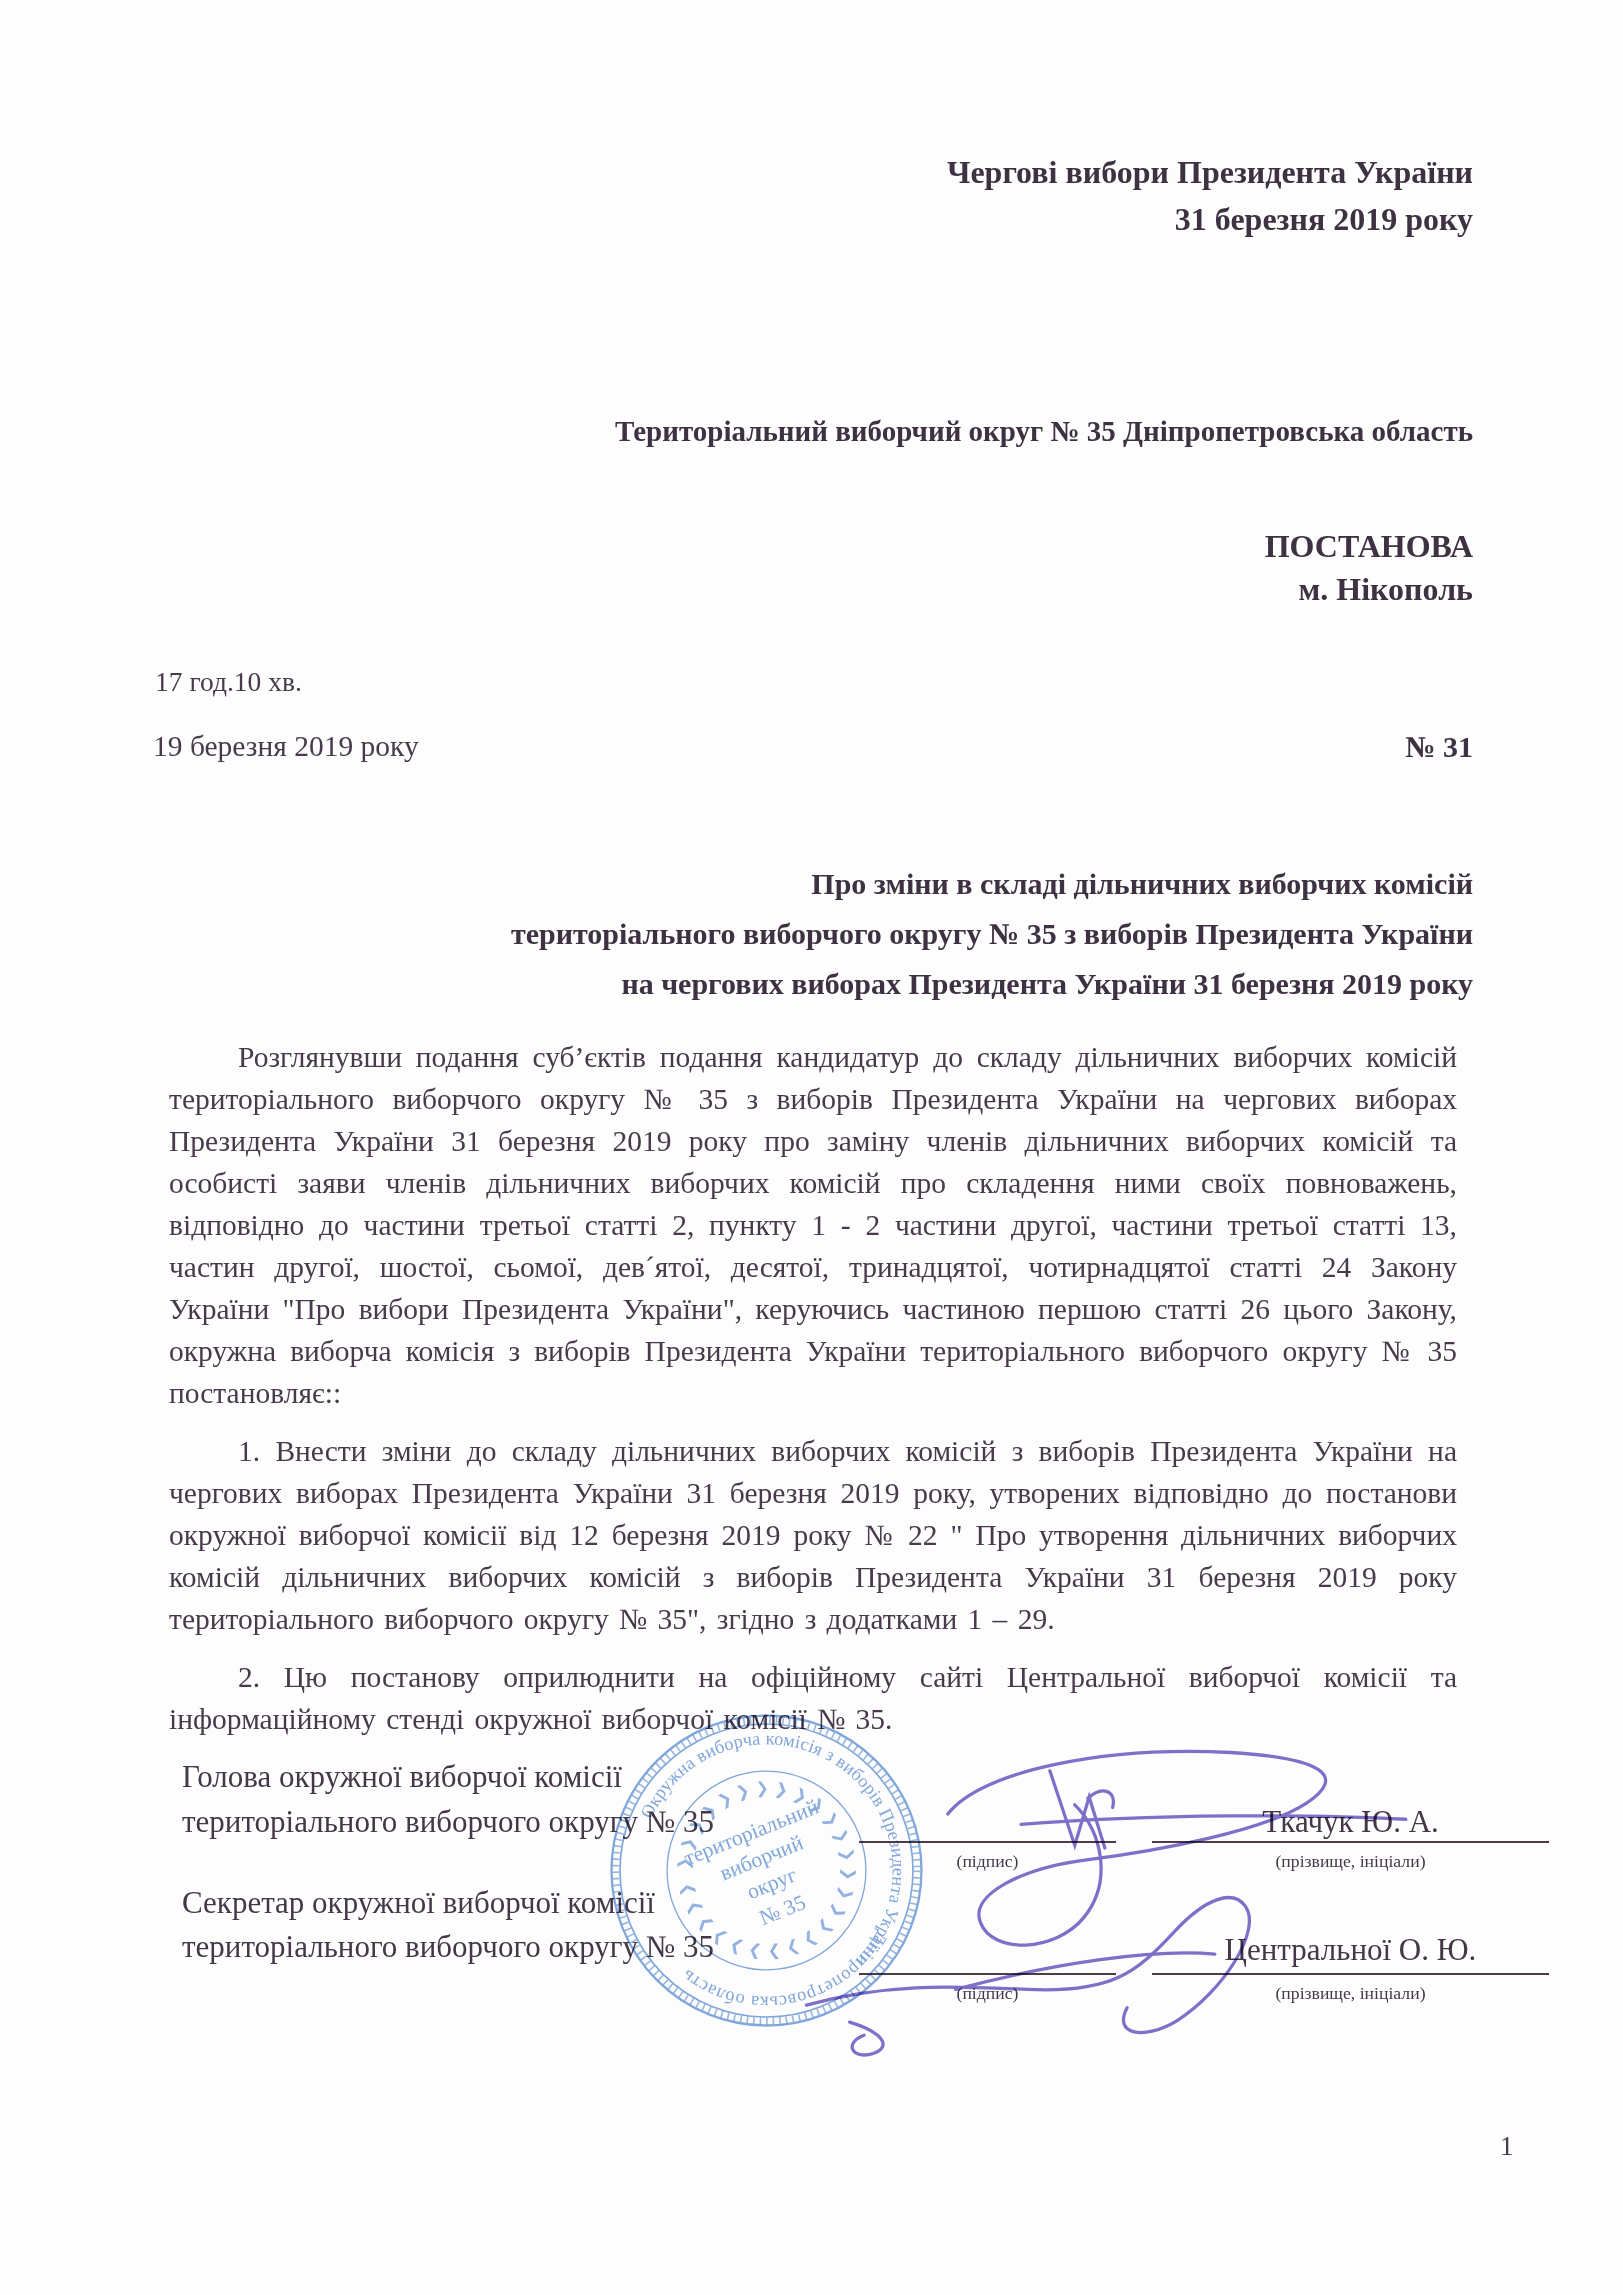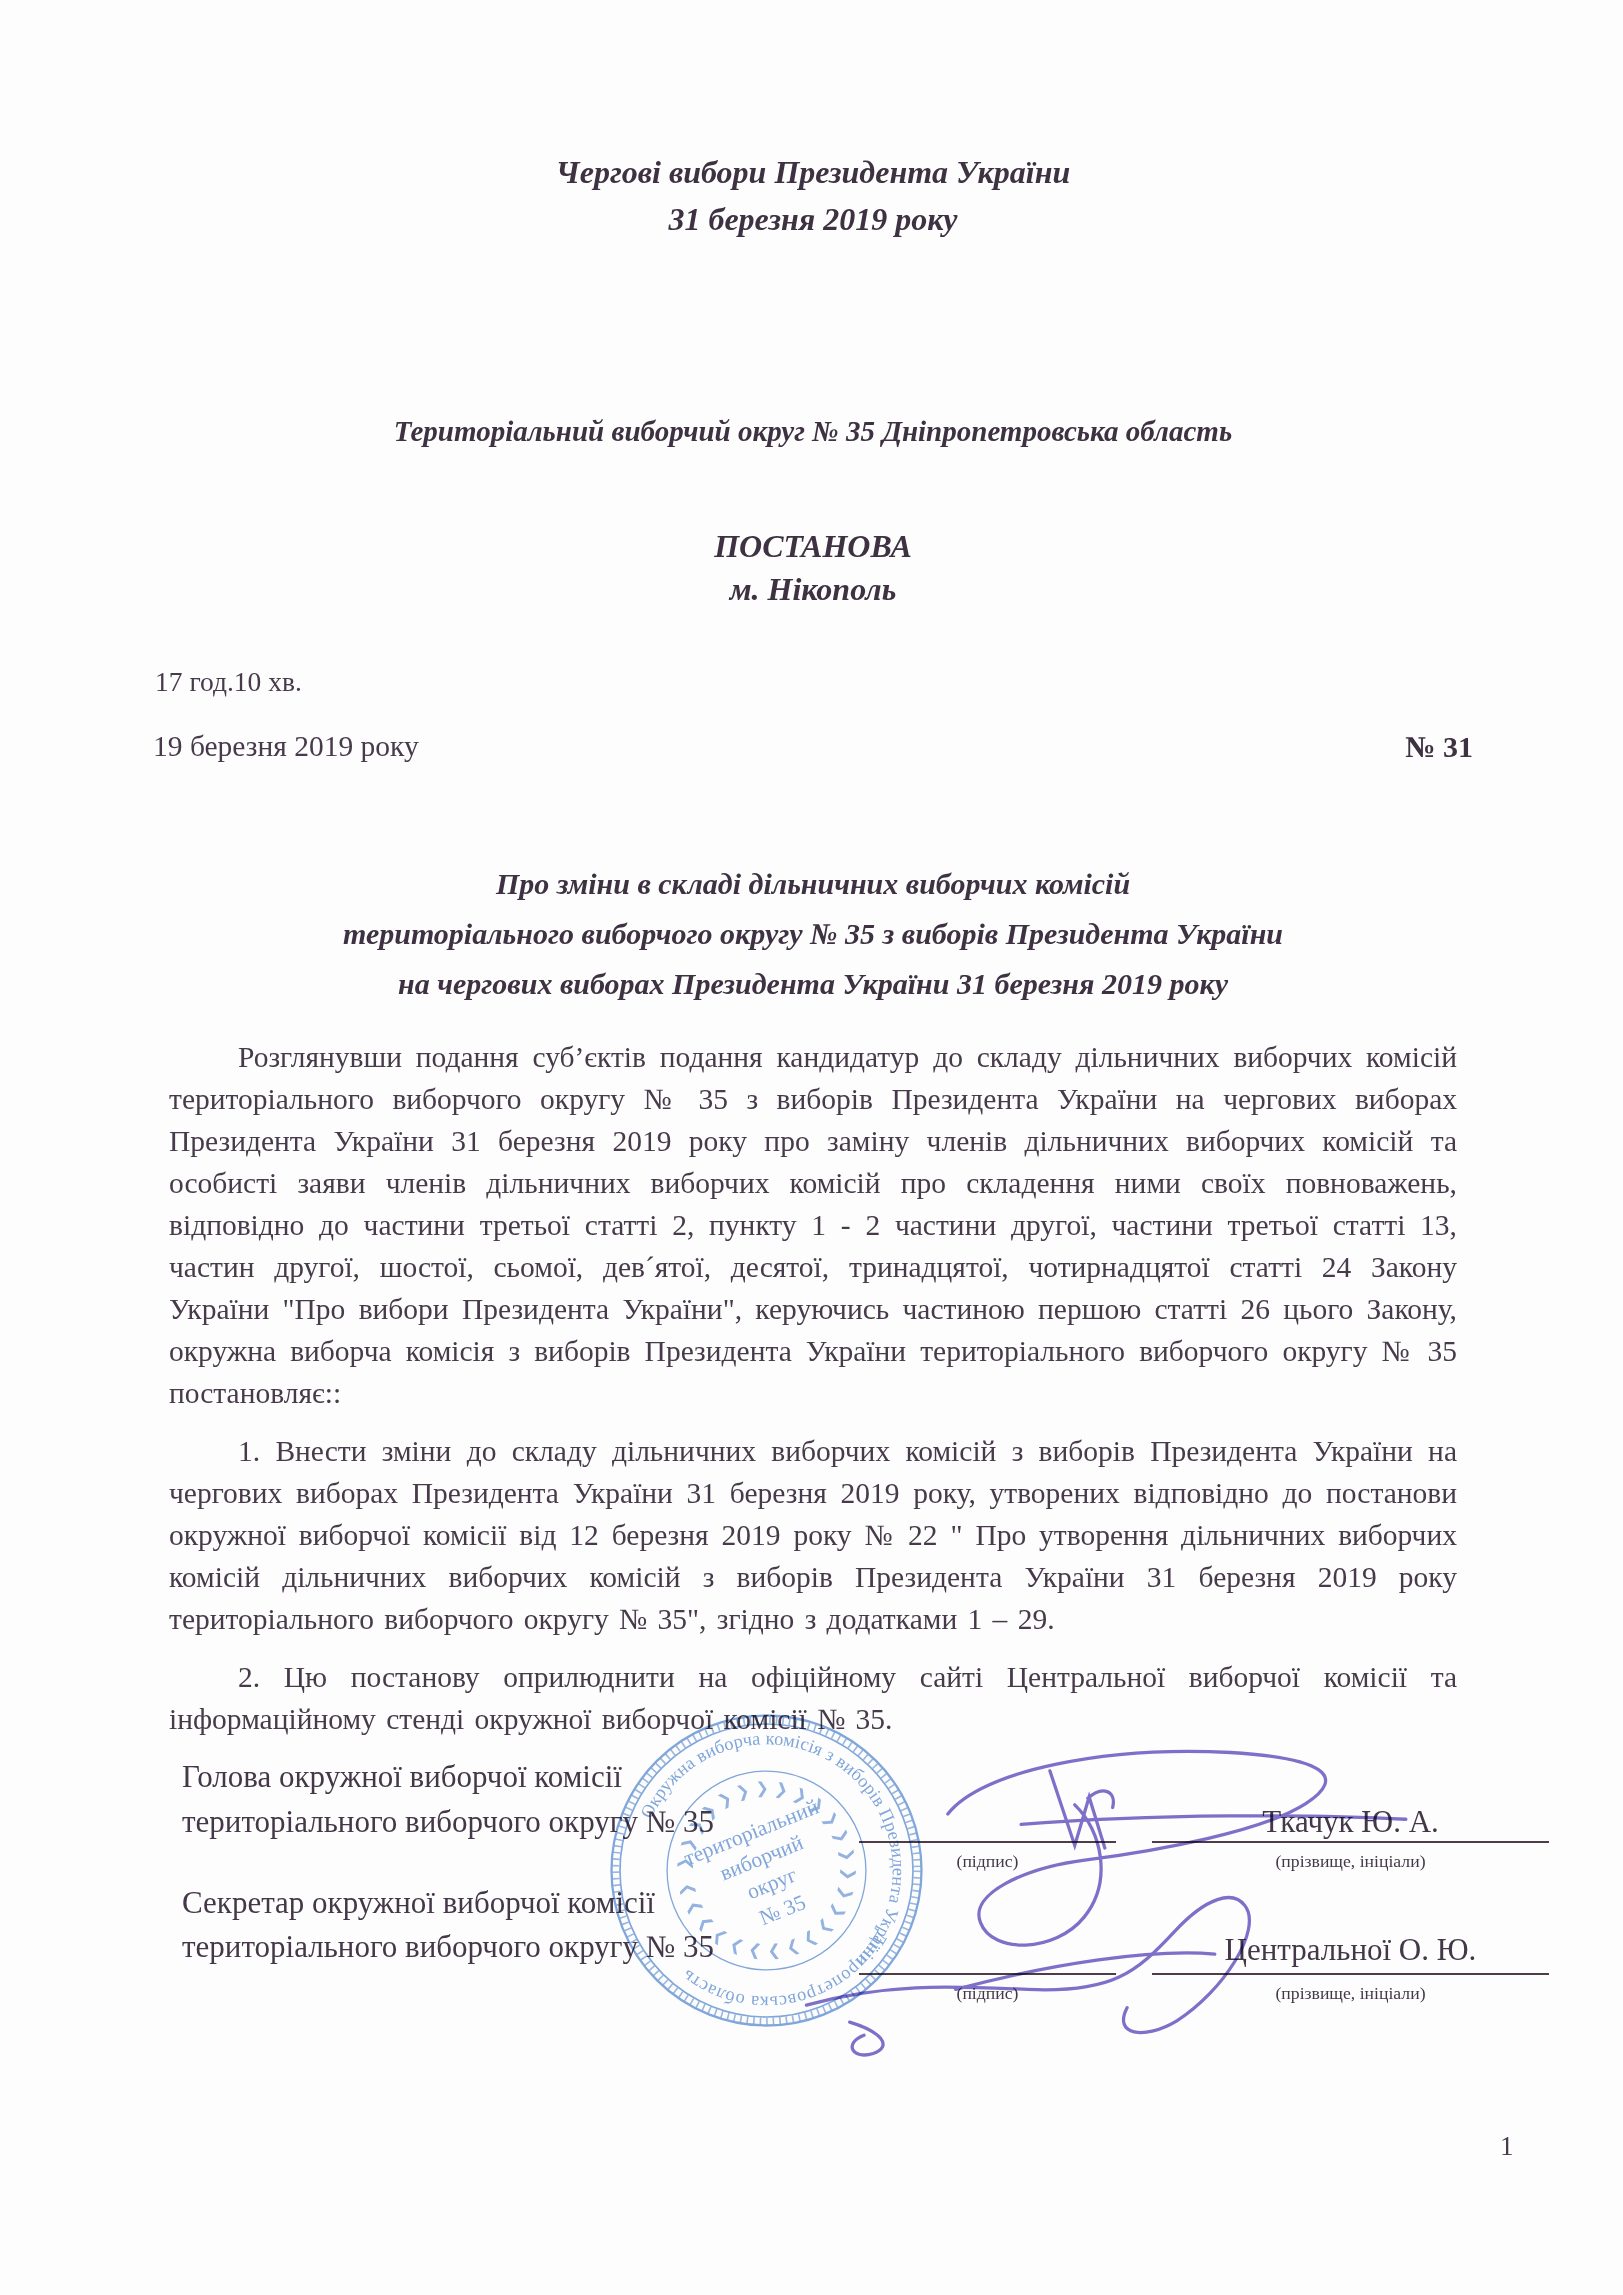--- a/index.html
+++ b/index.html
@@ -5,21 +5,21 @@
   html,body{margin:0;padding:0;background:#e8e8e8;}
   .page{
     position:relative;
     width:1624px;height:2295px;
     background:#fdfdfd;
     font-family:"Liberation Serif","DejaVu Serif",serif;
     color:#473a4a;
     overflow:hidden;
   }
   .abs{position:absolute;}
-  .centered{left:153px;width:1320px;text-align:center;font-style:italic;}
+  .centered{left:153px;width:1320px;text-align:right;}
   .h-main{font-weight:bold;font-size:32px;line-height:47px;color:#3e3242;}
   .h-sub{font-weight:bold;font-size:29px;line-height:39px;color:#3e3242;}
   .doc-type{font-weight:bold;font-size:32px;line-height:42px;color:#3e3242;}
   .plain{font-size:27.5px;color:#473a4a;}
   .date-row{left:153px;width:1320px;display:flex;justify-content:space-between;align-items:flex-start;}
   .date-left{font-size:29.5px;}
   .date-num{font-size:30px;font-weight:bold;color:#3e3242;}
   .subject{font-weight:bold;font-size:30px;line-height:50px;color:#3e3242;}
   .body-text{left:153px;width:1320px;text-align:justify;font-size:29.5px;line-height:42px;word-spacing:0.10em;color:#473a4a;}
   .body-text p{margin:16px;text-indent:69px;}

